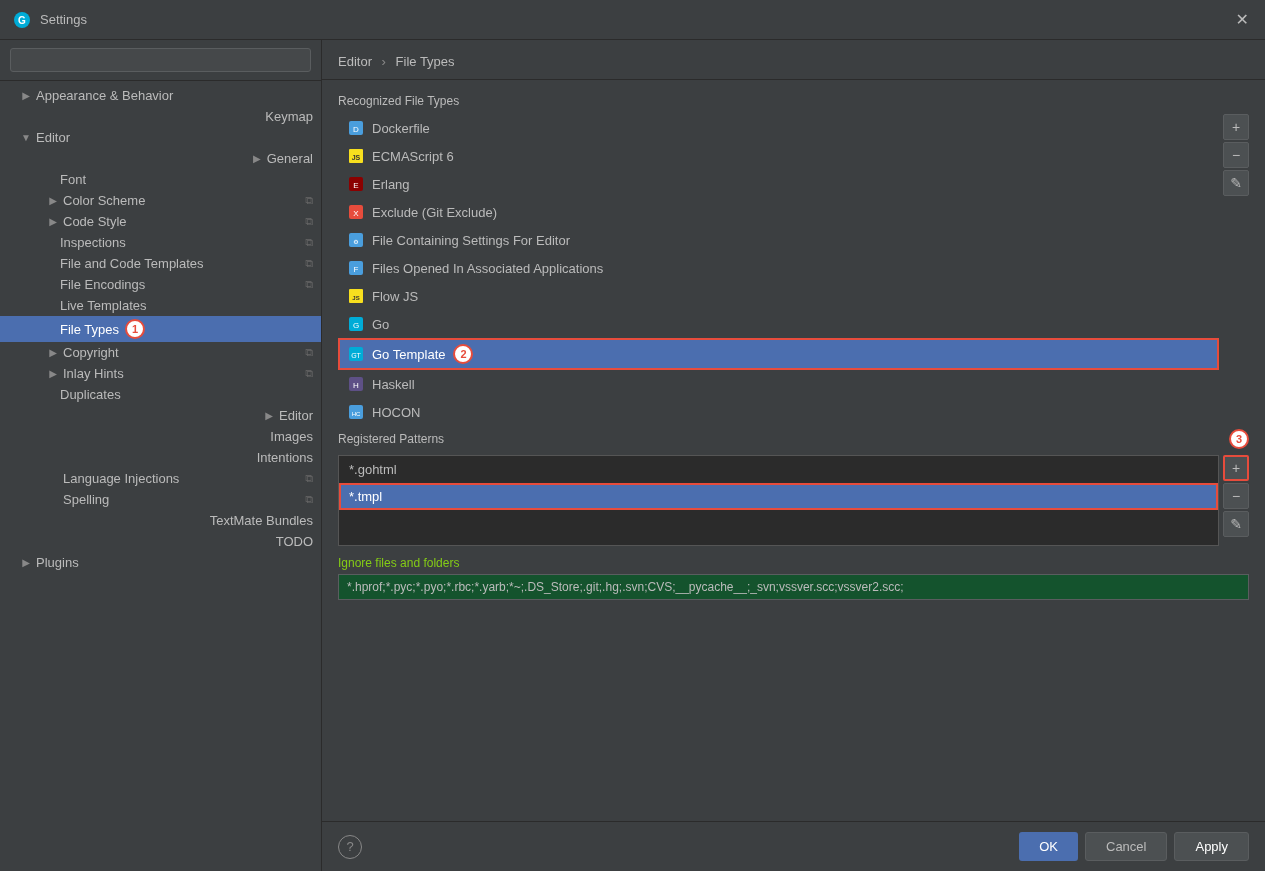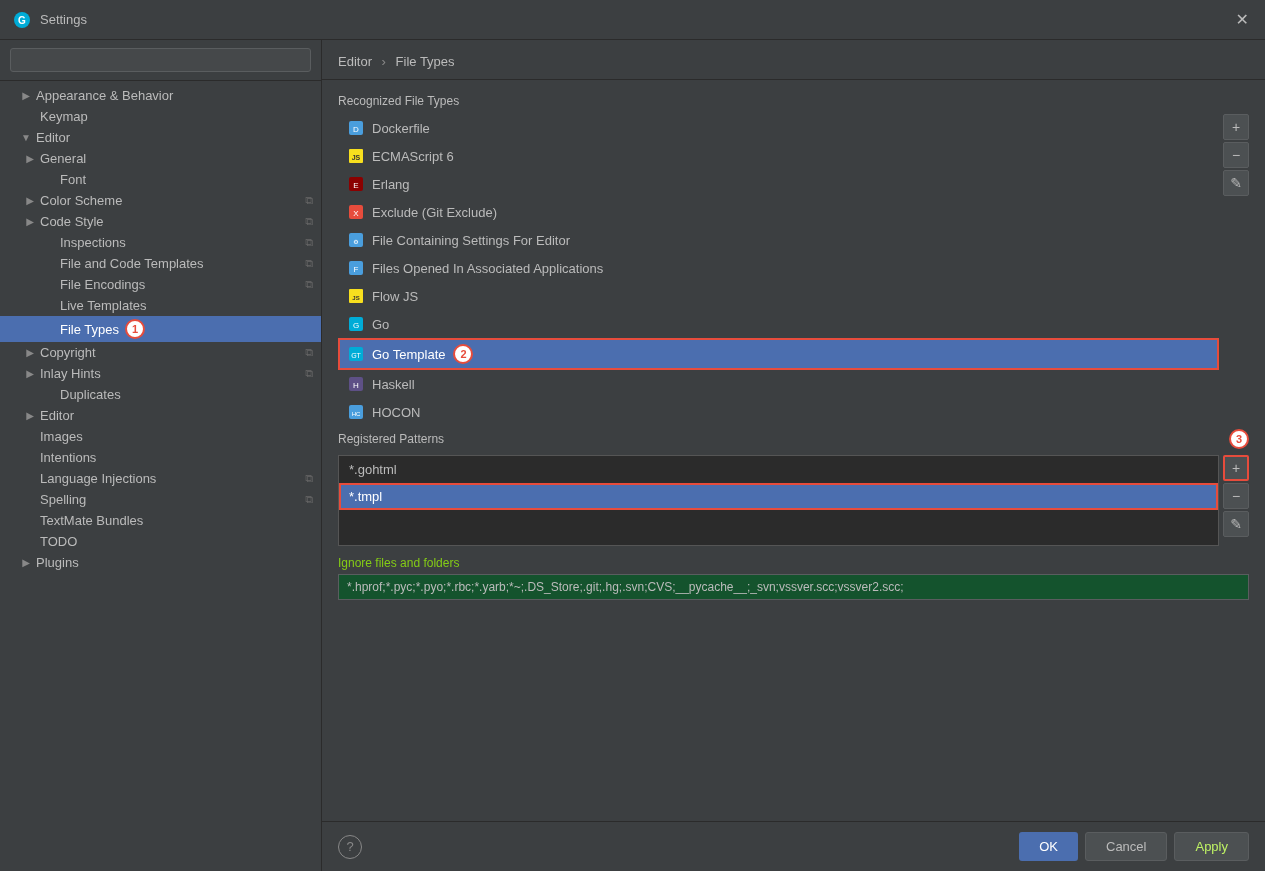--- a/index.html
+++ b/index.html
@@ -116,21 +116,21 @@
       color: #888;
     }
 
     .tree-item .copy-icon {
       margin-left: auto;
       color: #666;
       font-size: 11px;
     }
 
     .indent-1 { padding-left: 20px; }
-    .indent-2 { padding-left: 24px; }
+    .indent-2 { padding-left: 47px; justify-content: flex-end; }
     .indent-3 { padding-left: 44px; }
 
     
     .right-panel {
       flex: 1;
       background: #3c3f41;
       display: flex;
       flex-direction: column;
       overflow: hidden;
     }
@@ -315,21 +315,21 @@
 
     .btn-secondary {
       background: #4c5052;
       border: 1px solid #5a5d5f;
       color: #bbb;
     }
 
     .btn-disabled {
       background: #4c5052;
       border: 1px solid #5a5d5f;
-      color: #bef264;
+      color: #ffffff;
       cursor: default;
     }
 
     
     ::-webkit-scrollbar {
       width: 8px;
       height: 8px;
     }
     ::-webkit-scrollbar-track {
       background: #3c3f41;

